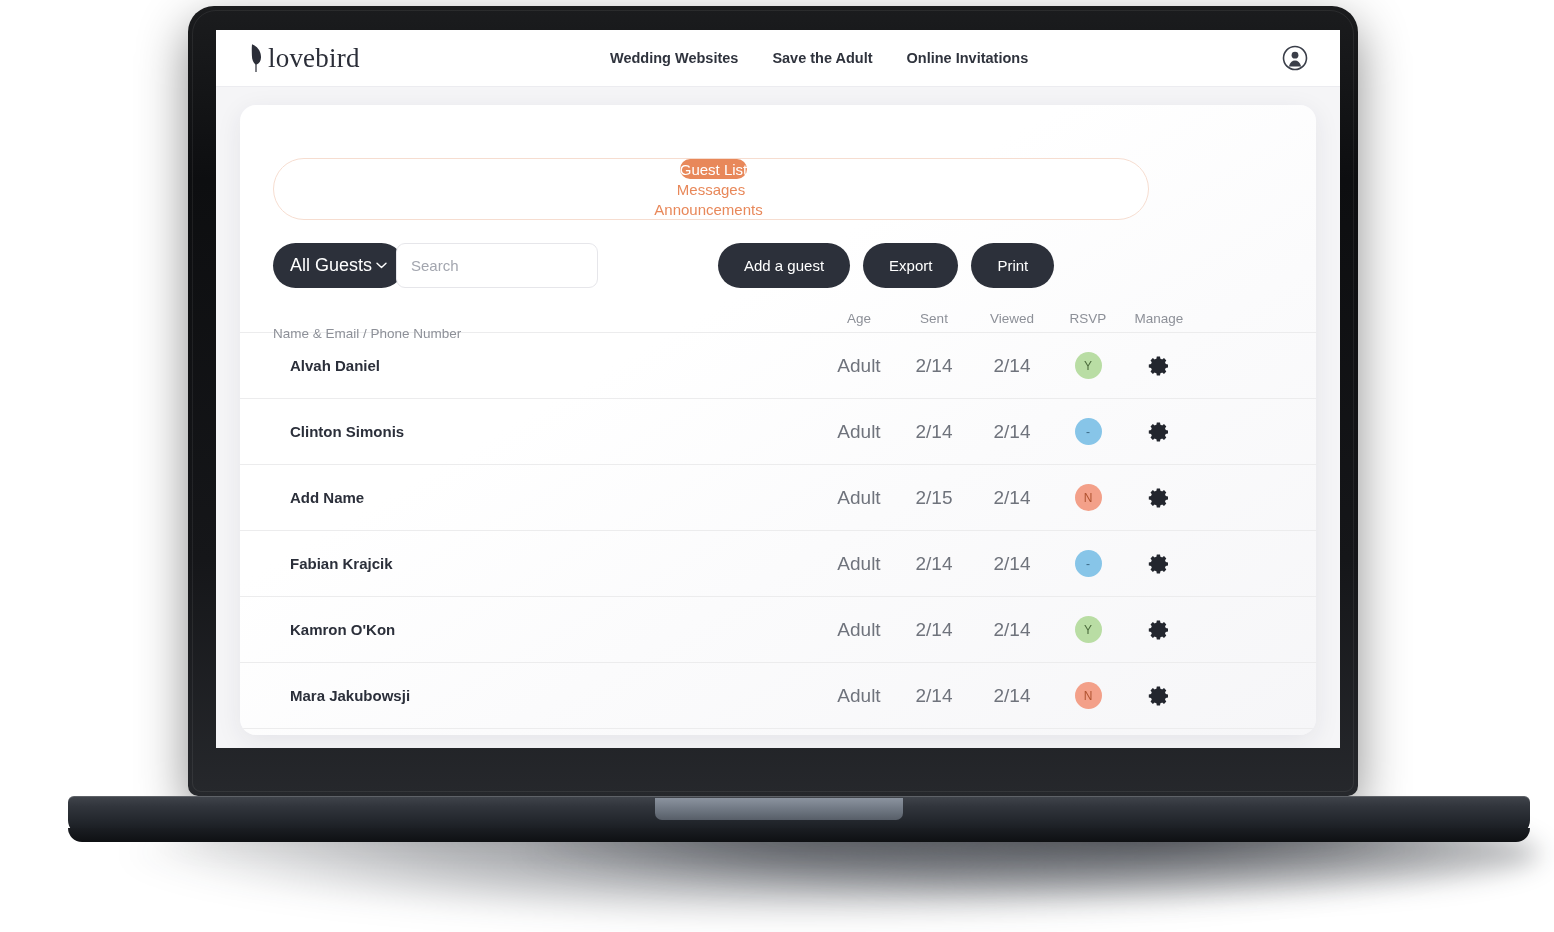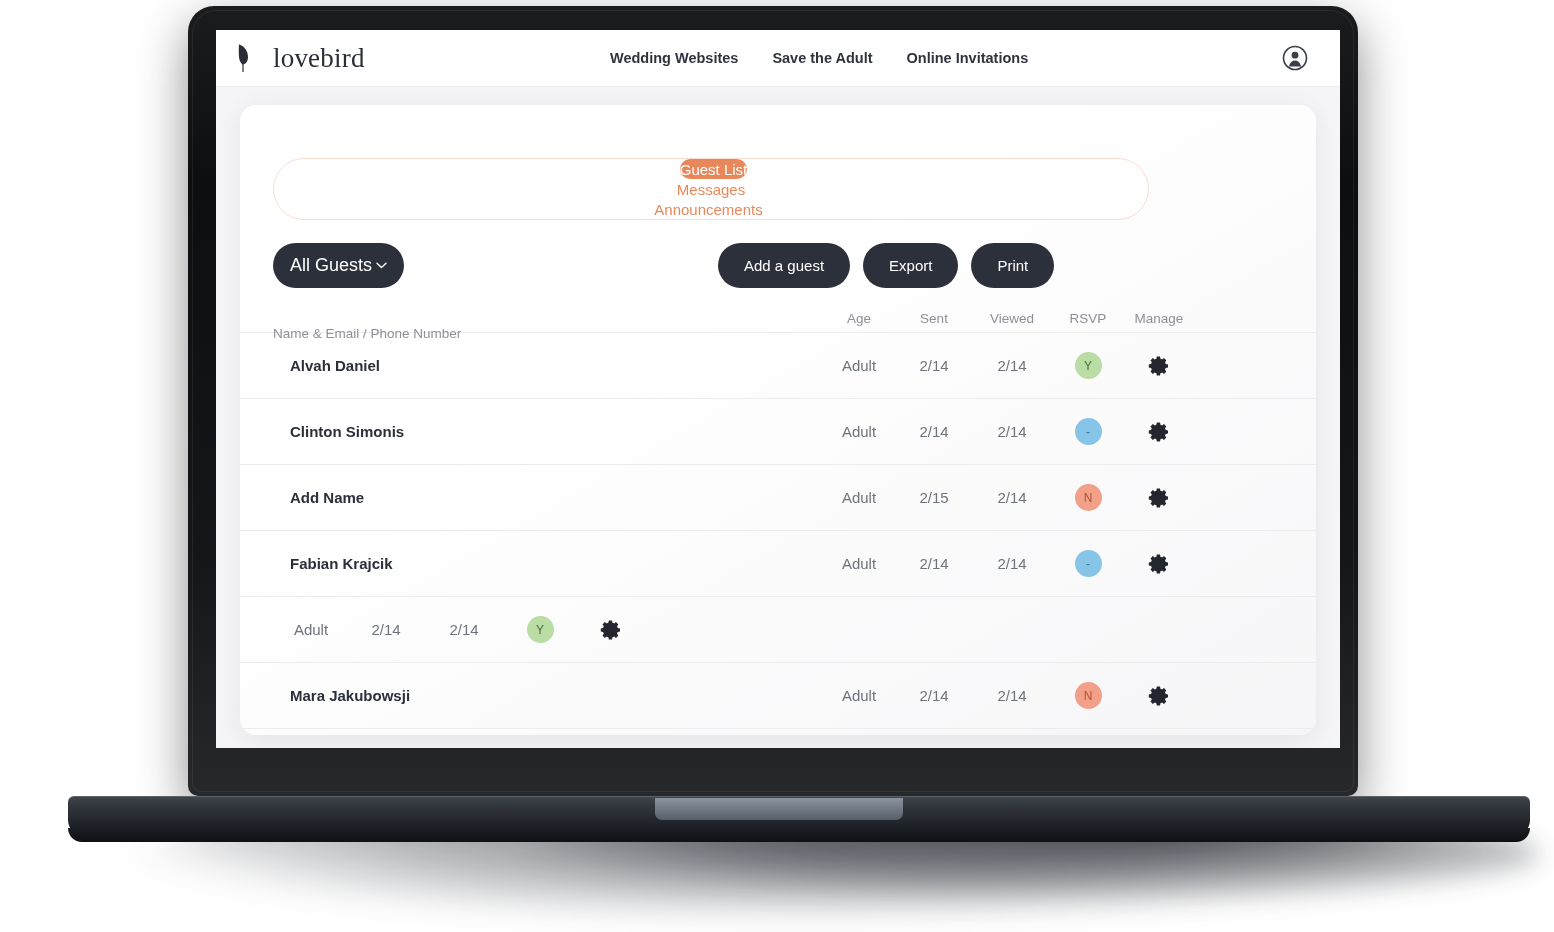--- a/index.html
+++ b/index.html
@@ -101,22 +101,22 @@
     left: 0; top: 0;
     width: 100%; height: 57px;
     background: #ffffff;
     border-bottom: 1px solid #ececf0;
     display: flex;
     align-items: center;
   }
 
   .brand {
     position: absolute;
-    left: 19px;
-    display: flex; align-items: center; gap: 20px;
+    left: 32px;
+    display: flex; align-items: center; gap: 2px;
   }
   .brand-mark { width: 18px; height: 30px; display: block; }
   .brand-name {
     font-family: "Liberation Serif", serif;
     font-size: 27px;
     color: #2b2e38;
     letter-spacing: .2px;
     line-height: 1;
   }
 
@@ -262,21 +262,21 @@
   .c-name   { width: 548px; padding-left: 17px; }
   .c-age    { width: 76px; text-align: center; }
   .c-sent   { width: 74px; text-align: center; }
   .c-viewed { width: 82px; text-align: center; }
   .c-rsvp   { width: 70px; text-align: center; }
   .c-manage { width: 72px; text-align: center; }
 
   .row .c-name   { font-size: 15px; font-weight: bold; color: #2b2f3a; }
   .row .c-age,
   .row .c-sent,
-  .row .c-viewed { font-size: 15px; color: #6f737c; }
+  .row .c-viewed { font-size: 19px; color: #6f737c; }
 
   .row.head .c-name { padding-left: 0; margin-top: 30px; }
 
   .badge {
     display: inline-flex;
     align-items: center; justify-content: center;
     width: 27px; height: 27px;
     border-radius: 50%;
     font-size: 12px;
     cursor: pointer;
@@ -335,20 +335,23 @@
 
         <div class="filter-row">
 
           <div class="select-pill">
             <span>All Guests</span>
             <svg class="chev" viewBox="0 0 11 7">
               <path d="M1 1.3 L5.5 5.6 L10 1.3" fill="none" stroke="#ffffff" stroke-width="1.4" stroke-linecap="round" stroke-linejoin="round"></path>
             </svg>
           </div>
 
+          <div class="search-box">
+            <input type="text" placeholder="Search" style="">
+          </div>
 
           <div class="action-btns">
             <button class="btn-dark">Add a guest</button>
             <button class="btn-dark">Export</button>
             <button class="btn-dark">Print</button>
           </div>
         </div>
 
         <div class="table">
 
@@ -403,20 +406,21 @@
             <div class="c c-sent">2/14</div>
             <div class="c c-viewed">2/14</div>
             <div class="c c-rsvp"><span class="badge badge-p">-</span></div>
             <div class="c c-manage"><span class="gear"><svg viewBox="0 0 22 22" width="22" height="22">
                     <path fill="#23262e" d="M11 7.1a3.9 3.9 0 1 0 0 7.8 3.9 3.9 0 0 0 0-7.8zm0 6a2.1 2.1 0 1 1 0-4.2 2.1 2.1 0 0 1 0 4.2z"></path>
                     <path fill="#23262e" d="M20 12.6v-3.2l-2.3-.4a6.9 6.9 0 0 0-.7-1.7l1.3-1.9-2.3-2.3-1.9 1.3a6.9 6.9 0 0 0-1.7-.7L12 1.4H8.8l-.4 2.3c-.6.17-1.17.4-1.7.7L4.8 3.1 2.5 5.4l1.3 1.9c-.3.53-.53 1.1-.7 1.7l-2.3.4v3.2l2.3.4c.17.6.4 1.17.7 1.7l-1.3 1.9 2.3 2.3 1.9-1.3c.53.3 1.1.53 1.7.7l.4 2.3H12l.4-2.3c.6-.17 1.17-.4 1.7-.7l1.9 1.3 2.3-2.3-1.3-1.9c.3-.53.53-1.1.7-1.7l2.3-.4z"></path>
                   </svg></span></div>
           </div>
 
           <div class="row">
+            <div class="c c-name">Kamron O'Kon</div>
             <div class="c c-age">Adult</div>
             <div class="c c-sent">2/14</div>
             <div class="c c-viewed">2/14</div>
             <div class="c c-rsvp"><span class="badge badge-y">Y</span></div>
             <div class="c c-manage"><span class="gear"><svg viewBox="0 0 22 22" width="22" height="22">
                     <path fill="#23262e" d="M11 7.1a3.9 3.9 0 1 0 0 7.8 3.9 3.9 0 0 0 0-7.8zm0 6a2.1 2.1 0 1 1 0-4.2 2.1 2.1 0 0 1 0 4.2z"></path>
                     <path fill="#23262e" d="M20 12.6v-3.2l-2.3-.4a6.9 6.9 0 0 0-.7-1.7l1.3-1.9-2.3-2.3-1.9 1.3a6.9 6.9 0 0 0-1.7-.7L12 1.4H8.8l-.4 2.3c-.6.17-1.17.4-1.7.7L4.8 3.1 2.5 5.4l1.3 1.9c-.3.53-.53 1.1-.7 1.7l-2.3.4v3.2l2.3.4c.17.6.4 1.17.7 1.7l-1.3 1.9 2.3 2.3 1.9-1.3c.53.3 1.1.53 1.7.7l.4 2.3H12l.4-2.3c.6-.17 1.17-.4 1.7-.7l1.9 1.3 2.3-2.3-1.3-1.9c.3-.53.53-1.1.7-1.7l2.3-.4z"></path>
                   </svg></span></div>
           </div>
 

